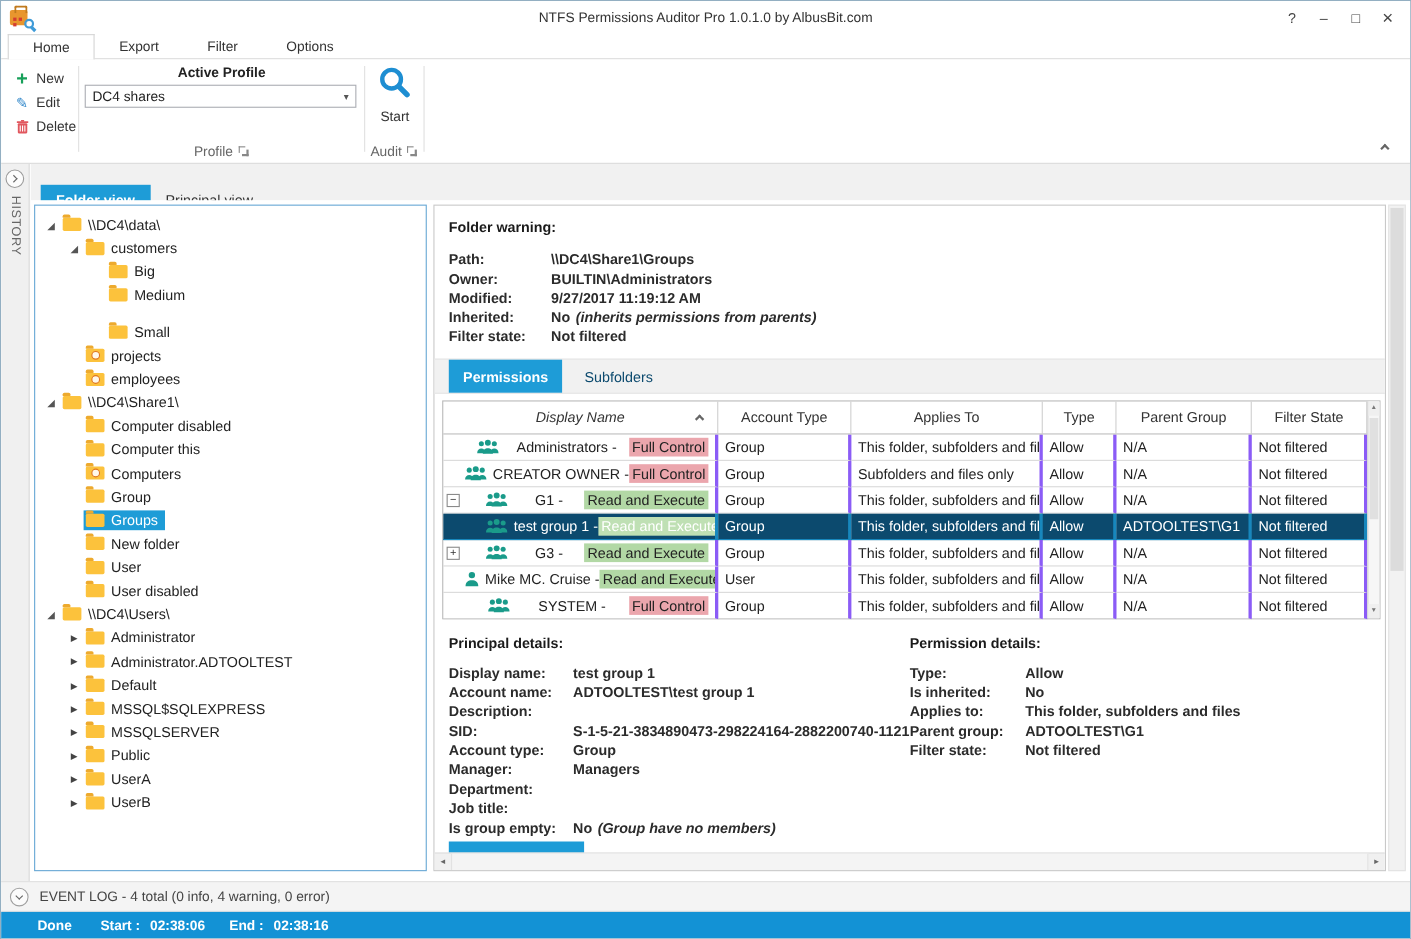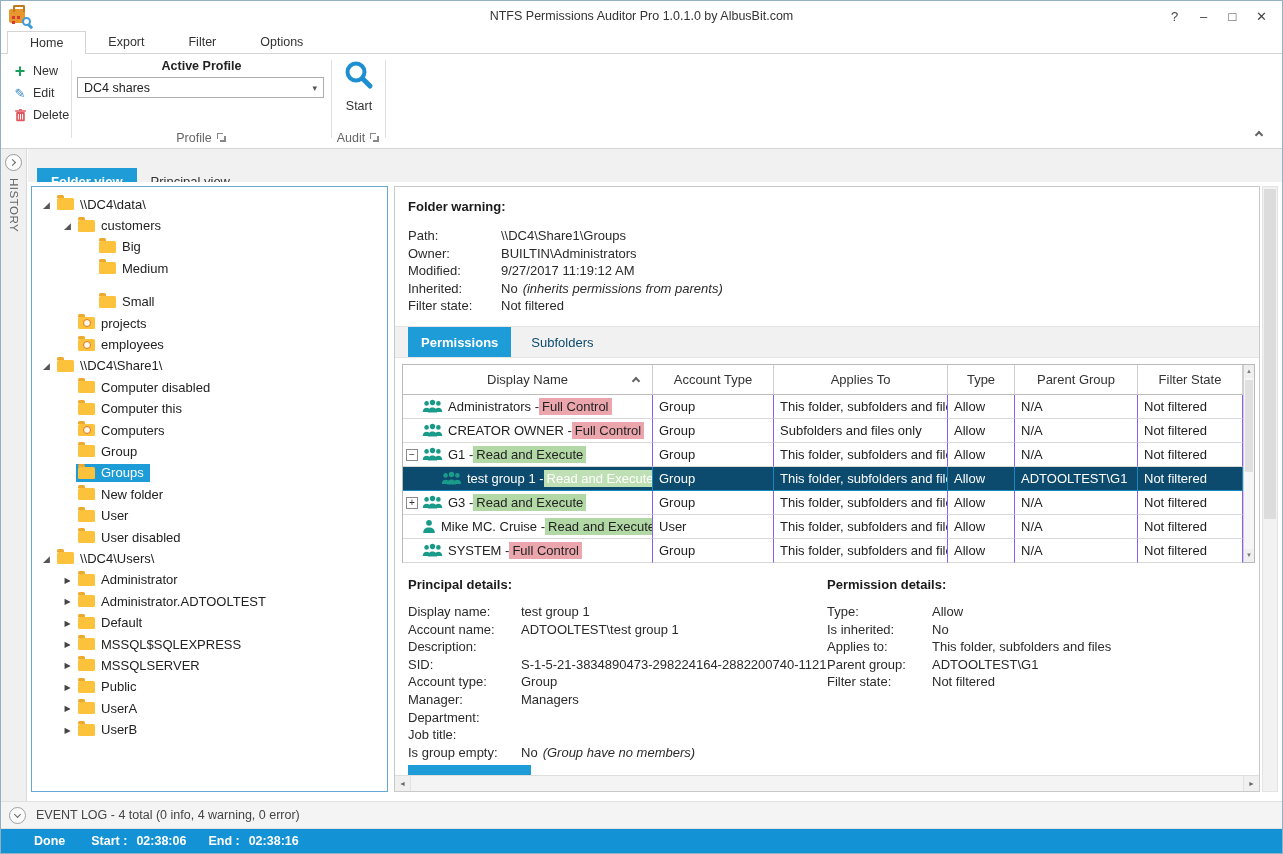--- a/index.html
+++ b/index.html
@@ -66,37 +66,37 @@
   .tree-row.selected .tree-content{background:#1e9cd7;color:#fff;}
   .icon-folder{position:relative;width:17px;height:12px;background:#fcc23c;border-radius:1.5px;margin-right:6px;flex:0 0 auto;}
   .icon-folder::before{content:"";position:absolute;top:-3px;left:0;width:7px;height:3px;background:#edaa2e;border-radius:1.5px 1.5px 0 0;}
   .icon-folder.search::after{content:"";position:absolute;left:4.5px;top:2px;width:6px;height:6px;border:1.6px solid #e0761f;border-radius:50%;background:#fff8ea;}
 
   
   .right-panel{position:absolute;left:366px;top:4px;right:22px;bottom:9px;border:1px solid #c9c9c9;background:#fff;overflow:hidden;}
   .sec-title{font-weight:700;font-size:13px;color:#1a1a1a;}
   .folder-details{position:absolute;left:13px;top:12px;}
   .folder-details .sec-title{margin-bottom:13px;}
-  .f-row{display:flex;align-items:flex-start;line-height:17.6px;font-size:13px;color:#2b2b2b;white-space:nowrap;}
+  .f-row{display:flex;align-items:flex-start;line-height:17.6px;font-size:13px;color:#2b2b2b;white-space:nowrap;font-weight:bold;}
   .f-label{flex:0 0 auto;}
   .w-folder{width:93px;}
   .w-principal{width:113px;}
   .w-permission{width:105px;}
   .f-note{font-style:italic;margin-left:5px;}
   .detail-tabs{position:absolute;left:0;right:0;top:139px;height:32px;background:#f1f1f1;border-top:1px solid #e5e5e5;border-bottom:1px solid #e5e5e5;display:flex;align-items:stretch;padding-left:13px;}
   .dtab{display:flex;align-items:center;padding:0 13px;font-size:13px;color:#0c4a6e;margin-right:7px;}
   .dtab.active{background:#1e9cd7;color:#fff;font-weight:700;}
 
   
   .perm-table{position:absolute;left:7px;top:177px;width:853px;height:199px;border:1px solid #b9b9b9;background:#fff;}
   .t-head{display:flex;height:30px;width:840px;}
   .th{border-right:1px solid #cfcfcf;border-bottom:1px solid #bdbdbd;display:flex;align-items:center;justify-content:center;position:relative;font-size:13px;color:#333;flex:0 0 auto;}
   .sort-caret{position:absolute;right:13px;top:13px;width:6px;height:6px;border:solid #666;border-width:2px 2px 0 0;transform:rotate(-45deg);}
   .t-row{display:flex;height:24px;width:840px;}
-  .td{border-right:1px solid #8b5cf6;border-bottom:1px solid #d9d9d9;display:flex;align-items:center;padding:0 6px;font-size:13px;color:#222;overflow:hidden;white-space:nowrap;flex:0 0 auto;}
+  .td{border-right:3px solid #8b5cf6;border-bottom:1px solid #d9d9d9;display:flex;align-items:center;padding:0 6px;font-size:13px;color:#222;overflow:hidden;white-space:nowrap;flex:0 0 auto;justify-content:space-between;}
   .name-cell{padding-left:3px;}
   .t-row.sel .td{background:#0c4a6e;color:#fff;border-right-color:#1787bd;border-bottom-color:#1787bd;}
   .exp-slot{width:15px;flex:0 0 auto;display:flex;align-items:center;justify-content:flex-start;}
   .exp-box{width:12px;height:12px;border:1px solid #8a8a8a;background:#fff;color:#333;font-size:10px;line-height:10px;display:flex;align-items:center;justify-content:center;}
   .row-icon{margin:0 5px 0 1px;display:flex;flex:0 0 auto;}
   .badge{padding:1px 3px;margin-left:0;}
   .bg-red{background:#eba6ad;}
   .bg-green{background:#b2d8a5;}
   .t-row.sel .bg-green{background:#bfe0b4;color:#fff;}
   .t-scroll{position:absolute;right:0;top:0;bottom:0;width:11px;background:#f6f6f6;border-left:1px solid #cfcfcf;display:flex;flex-direction:column;}
@@ -429,21 +429,21 @@
                 <span class="f-value">Not filtered</span>
               </div>
             </div>
         </div>
         <div class="detail-tabs">
           <div class="dtab active">Permissions</div>
           <div class="dtab">Subfolders</div>
         </div>
         <div class="perm-table" id="ptable">
             <div class="t-head">
-              <div class="th" style="width: 250px;">
+              <div class="th" style="width: 250px; font-style: italic;">
                 <span>Display Name</span>
                 <i class="sort-caret"></i>
               </div>
               <div class="th" style="width: 121px;">
                 <span>Account Type</span>
               </div>
               <div class="th" style="width: 174px;">
                 <span>Applies To</span>
               </div>
               <div class="th" style="width: 67px;">

